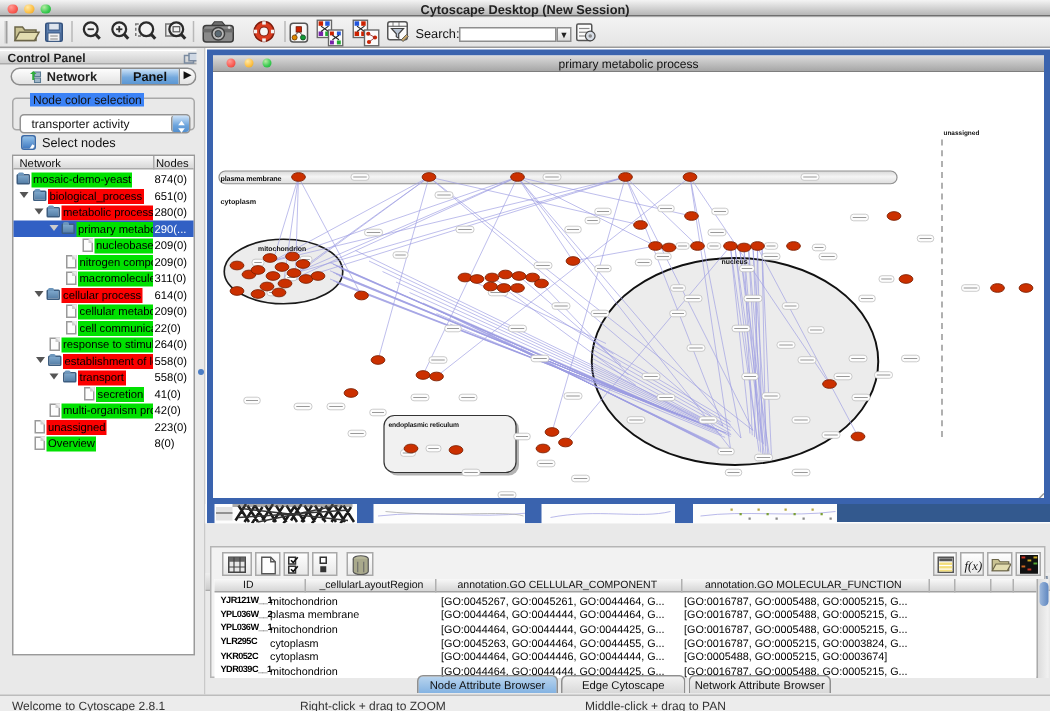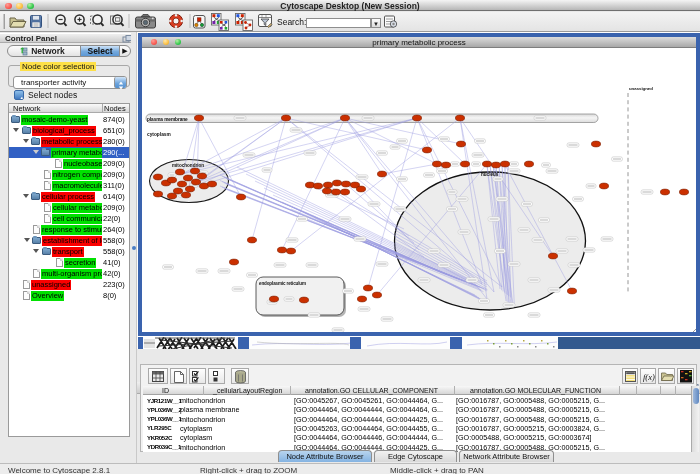--- a/index.html
+++ b/index.html
@@ -17,21 +17,21 @@
 #cp{left:0;top:32px;width:137px;height:431px;background:#e9e9e9;padding-left:24px;}
 #cphead{position:absolute;left:0;top:1px;width:137px;height:10px;background:linear-gradient(#efefef,#cecece);border-top:1px solid #fff;border-bottom:1px solid #ababab;}
 #cphead span{position:absolute;left:5px;top:0px;font-size:8px;font-weight:bold;color:#222;}
 
 #tabs{position:absolute;left:7px;top:13px;width:124px;height:12px;border:1px solid #8c8c8c;border-radius:6px;background:linear-gradient(#fdfdfd,#e3e3e3);}
 #tabnet{position:absolute;left:0;top:0;width:72px;height:10px;font-size:8.5px;font-weight:bold;color:#222;text-align:center;line-height:10px;}
 #tabmosaic{position:absolute;left:72px;top:0;width:39px;height:10px;background:linear-gradient(#cde3f8,#74a9dd 55%,#5b97d4);font-size:8.5px;font-weight:bold;color:#111;text-align:center;line-height:10px;border-left:1px solid #8c8c8c;}
 #tabarrow{position:absolute;left:111px;top:0;width:11px;height:10px;border-left:1px solid #8c8c8c;font-size:7px;text-align:center;line-height:10px;color:#111;border-radius:0 6px 6px 0;}
 
 #grp{position:absolute;left:8px;top:33px;width:122px;height:22px;border:1px solid #a8a8a8;border-radius:3px;}
-#grplbl{position:absolute;left:11px;top:-4.5px;background:#fde047;padding:0 2px;font-size:8px;color:#111;}
+#grplbl{position:absolute;left:11px;top:-4.5px;background:#3b82f6;padding:0 2px;font-size:8px;color:#111;}
 #combo{position:absolute;left:4px;top:9.5px;width:114px;height:13px;background:#fff;border:1px solid #939393;border-radius:3px;}
 #combo .txt{position:absolute;left:7px;top:1.5px;font-size:8px;color:#111;}
 #combo .step{position:absolute;right:0px;top:-0px;width:12px;height:11.4px;border-radius:2px;background:linear-gradient(#cfe4f9,#6ba3dc 60%,#5490cf);border-left:1px solid #939393;color:#fff;}
 
 #cbx{position:absolute;left:14px;top:58px;width:10px;height:10px;overflow:hidden;border-radius:2px;background:linear-gradient(#8fc0ea,#4179c0);border:1px solid #3a6aa8;}
 #cbxlbl{position:absolute;left:28px;top:58px;font-size:8.5px;color:#111;}
 
 #tree{position:absolute;left:8px;top:71px;width:122px;height:334px;background:#fff;border:1px solid #9a9a9a;}
 #treehead{position:absolute;left:0;top:0;width:120px;height:9px;background:linear-gradient(#fafafa,#d8d8d8);border-bottom:1px solid #aaa;}
 #treehead .c1{position:absolute;left:4px;top:0px;font-size:7.5px;color:#111;}
@@ -207,21 +207,21 @@
           <rect x="1" y="2" width="6" height="5" fill="none" stroke="#7a8aa0" stroke-width="1"></rect>
           <rect x="4" y="0.5" width="6" height="5" fill="#cfd8e4" stroke="#7a8aa0" stroke-width="1"></rect>
         </svg>
   </div>
   <div id="tabs">
     <div id="tabnet"><svg style="position:absolute;left:12px;top:0.5px" width="10" height="9">
             <rect x="3" y="1" width="4" height="3" fill="#9fb6c8" stroke="#5b7c94" stroke-width="0.7"></rect>
             <rect x="3" y="5" width="4" height="3" fill="#9fb6c8" stroke="#5b7c94" stroke-width="0.7"></rect>
             <path d="M1.5 6 l0 -4 l-1.5 0 l2.2 -2 l2.2 2 l-1.5 0 l0 4 z" fill="#2fae3c" transform="translate(0,0.3)"></path>
           </svg><span style="margin-left:8px">Network</span></div>
-    <div id="tabmosaic">Select</div>
+    <div id="tabmosaic">Panel</div>
     <div id="tabarrow">▶</div>
   </div>
   <div id="grp">
         <span id="grplbl">Node color selection</span>
     <div id="combo">
           <span class="txt">transporter activity</span>
       <div class="step"><svg width="12" height="11">
               <path d="M6 1.5 l2.2 3 l-4.4 0 z" fill="#fff"></path>
               <path d="M6 9.5 l2.2 -3 l-4.4 0 z" fill="#fff"></path>
             </svg></div>

